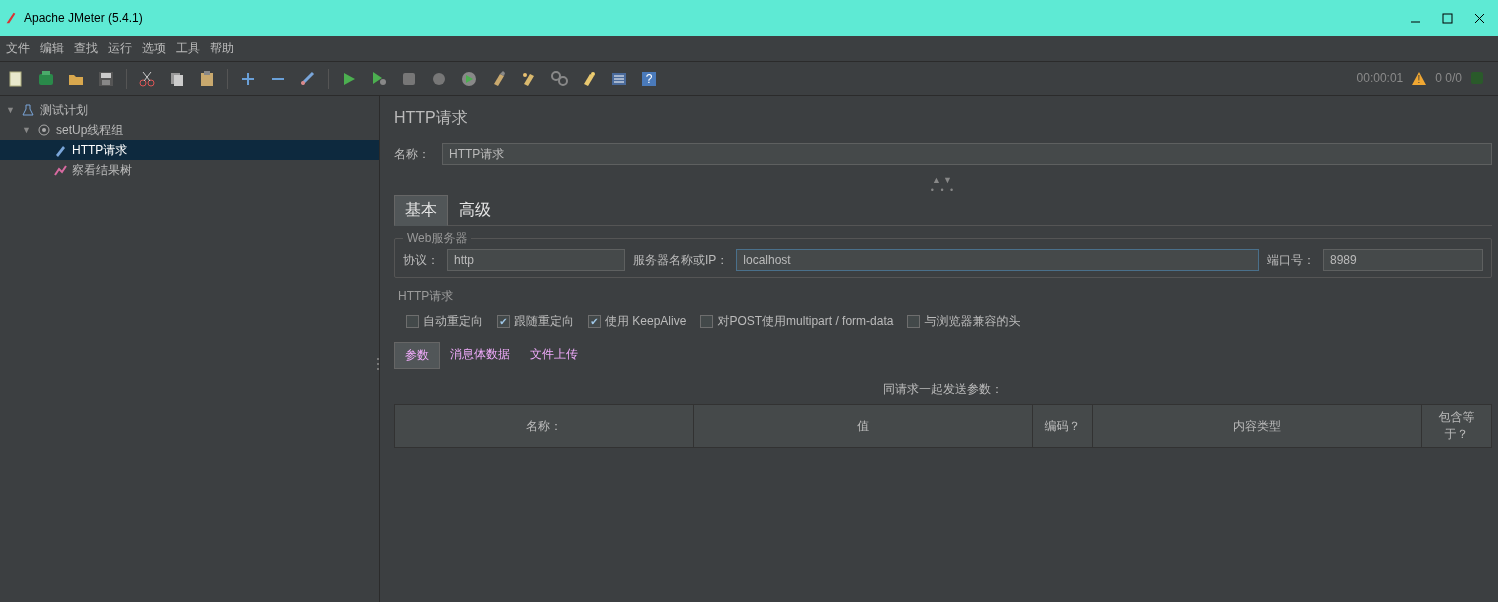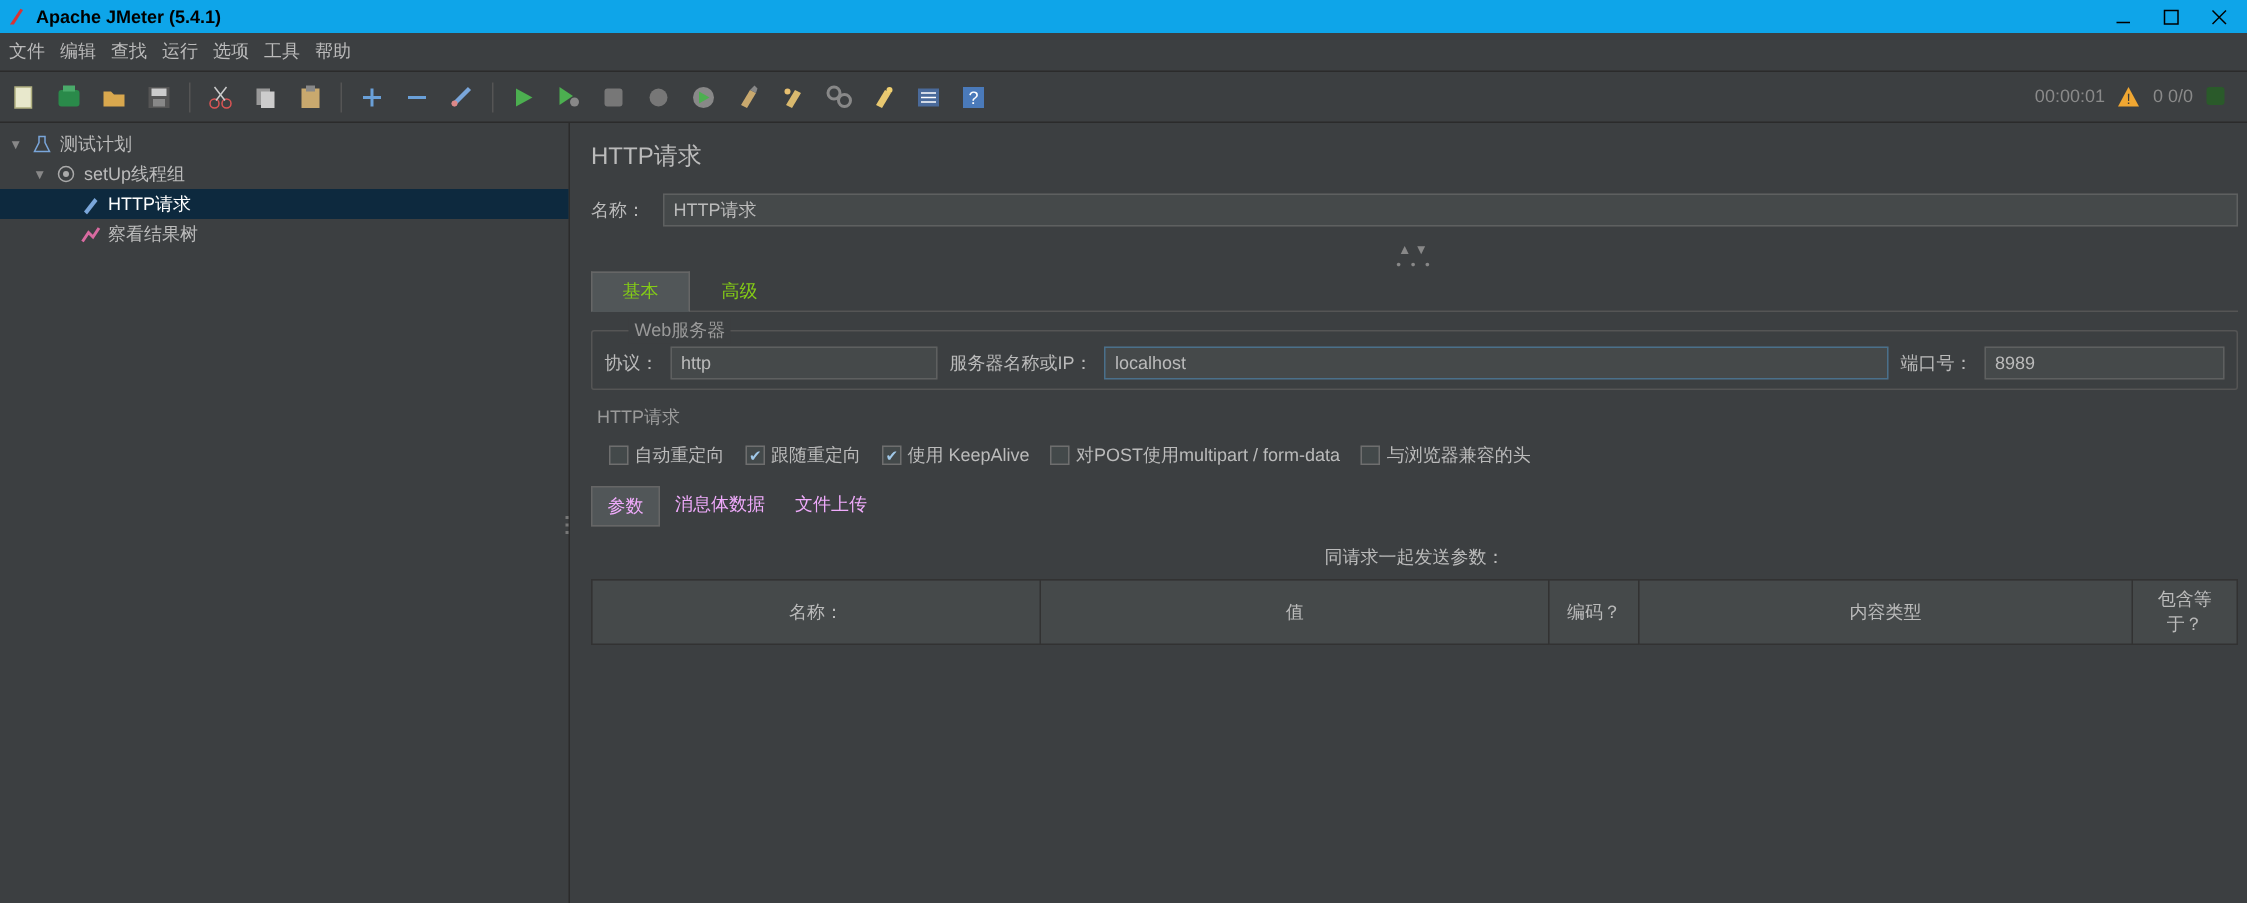--- a/index.html
+++ b/index.html
@@ -1,18 +1,18 @@
 <!DOCTYPE html>
 <html><head>
 <meta charset="utf-8">
 <style>
 * { margin: 0; padding: 0; box-sizing: border-box; font-family: "Microsoft YaHei", Arial, sans-serif; }
 body { background: #3c3f41; color: #bbbbbb; font-size: 12px; overflow: hidden; width: 1498px; height: 602px; }
 
-.titlebar { background: #0ea5e9; height: 22px; display: flex; align-items: center; padding: 0 4px; color: #000; font-weight: bold; }
+.titlebar { background: #5eead4; height: 36px; display: flex; align-items: center; padding: 0 4px; color: #000; }
 .titlebar .feather { width: 14px; height: 14px; margin-right: 6px; }
 .titlebar .title { flex: 1; font-size: 12px; }
 .titlebar .winbtns { display: flex; gap: 18px; padding-right: 8px; }
 .titlebar .winbtn { width: 14px; height: 14px; display: flex; align-items: center; justify-content: center; cursor: default; }
 
 .menubar { background: #3c3f41; height: 26px; display: flex; align-items: center; padding: 0 6px; gap: 10px; border-bottom: 1px solid #2b2b2b; }
 .menubar span { color: #bbbbbb; font-size: 12px; cursor: default; }
 
 .toolbar { background: #3c3f41; height: 34px; display: flex; align-items: center; padding: 0 4px; gap: 6px; border-bottom: 1px solid #2b2b2b; }
 .toolbar .btn { width: 24px; height: 24px; display: flex; align-items: center; justify-content: center; }
@@ -40,26 +40,26 @@
 .form-row input.long { flex: 1; }
 input[type=text], select {
   background: #45494a; border: 1px solid #5e6060; color: #bbbbbb;
   height: 22px; padding: 0 6px; font-size: 12px; outline: none;
 }
 input[type=text].focused { border: 1px solid #4a708b; background: #45494a; }
 .collapse-handle { height: 10px; display: flex; justify-content: center; align-items: center; color: #888; letter-spacing: 2px; font-size: 9px; }
 .collapse-handle .arrows { font-size: 9px; }
 
 .tabs { display: flex; border-bottom: 1px solid #555; margin-bottom: 12px; }
-.tabs .tab { padding: 4px 20px; font-size: 12px; color: #84cc16; border: 1px solid transparent; border-bottom: none; cursor: default; }
+.tabs .tab { padding: 4px 10px; font-size: 16px; color: #e5e5e5; border: 1px solid transparent; border-bottom: none; cursor: default; }
 .tabs .tab.active { background: #515658; border: 1px solid #666; border-bottom: 1px solid #515658; margin-bottom: -1px; }
 
 .group-label { color: #9a9a9a; font-size: 12px; margin: 6px 0 8px 4px; }
 .group { border: 1px solid #555; border-radius: 2px; padding: 10px 8px 6px 8px; margin-bottom: 10px; position: relative; }
-.group .group-title { position: absolute; top: -9px; left: 24px; background: #3c3f41; padding: 0 4px; font-size: 12px; color: #9a9a9a; }
+.group .group-title { position: absolute; top: -9px; left: 8px; background: #3c3f41; padding: 0 4px; font-size: 12px; color: #9a9a9a; }
 .inline-row { display: flex; align-items: center; gap: 8px; }
 .inline-row label { font-size: 12px; color: #bbbbbb; }
 
 select.method { width: 82px; height: 24px; background: #45494a; padding: 0 4px; }
 
 .checkrow { display: flex; align-items: center; gap: 14px; margin-top: 8px; padding-left: 12px; }
 .chk { display: flex; align-items: center; gap: 4px; font-size: 12px; color: #bbbbbb; }
 .chk .box { width: 13px; height: 13px; border: 1px solid #6e6e6e; background: #43494a; display: inline-flex; align-items: center; justify-content: center; font-size: 10px; color: #a0c8e8; }
 
 .subtabs { display: flex; gap: 0; margin-top: 12px; }

